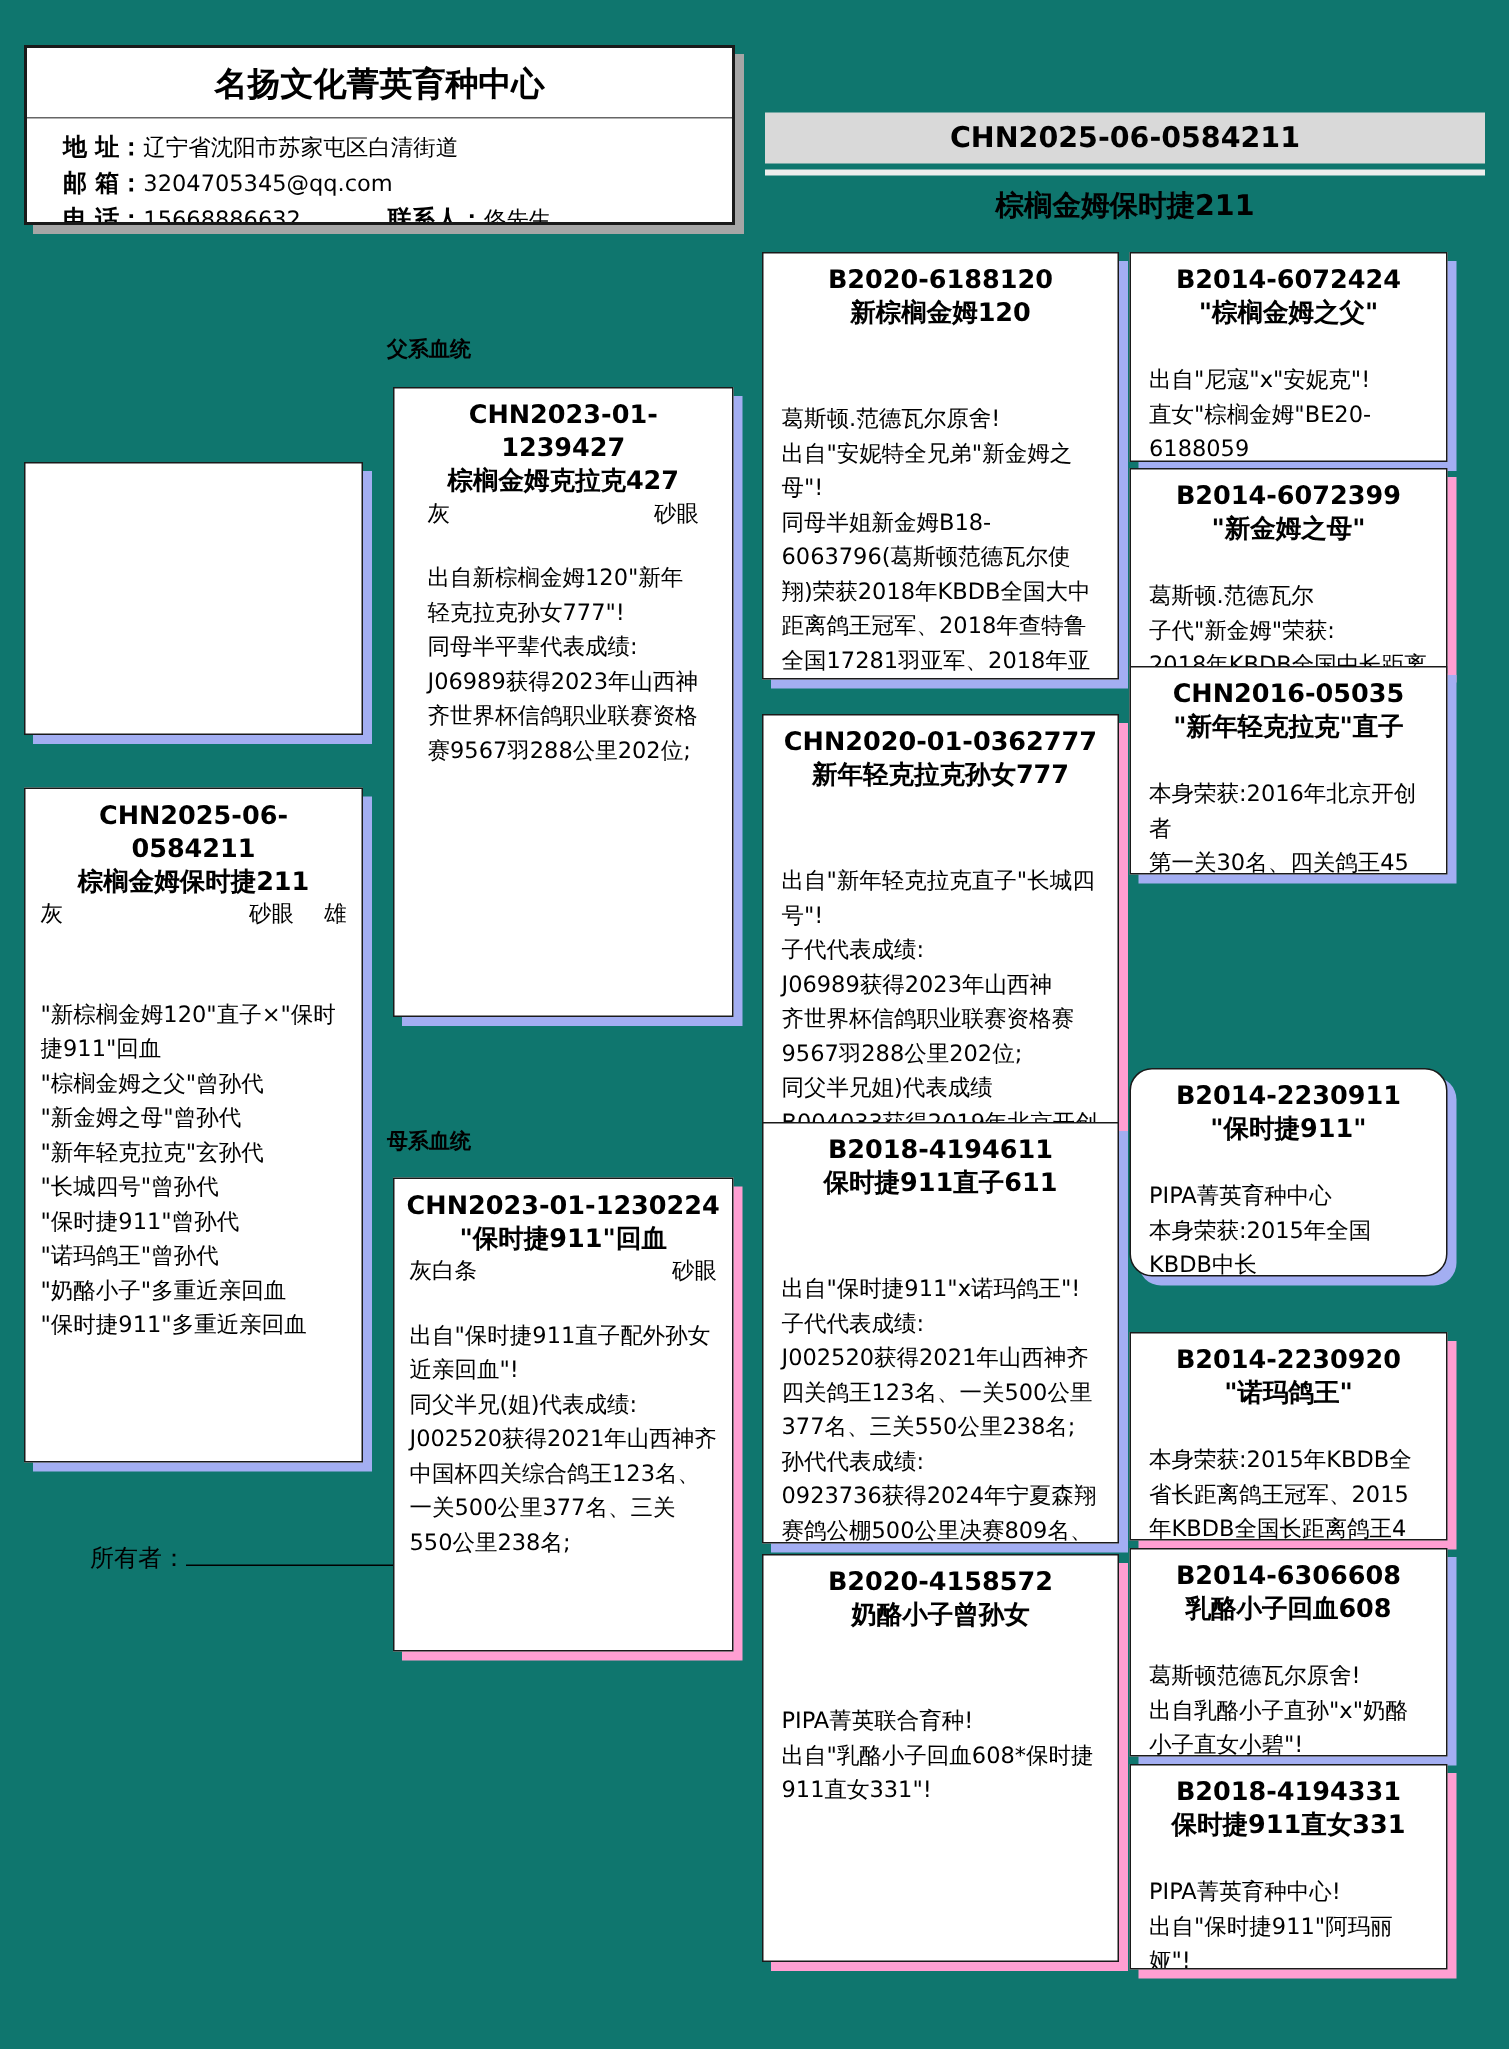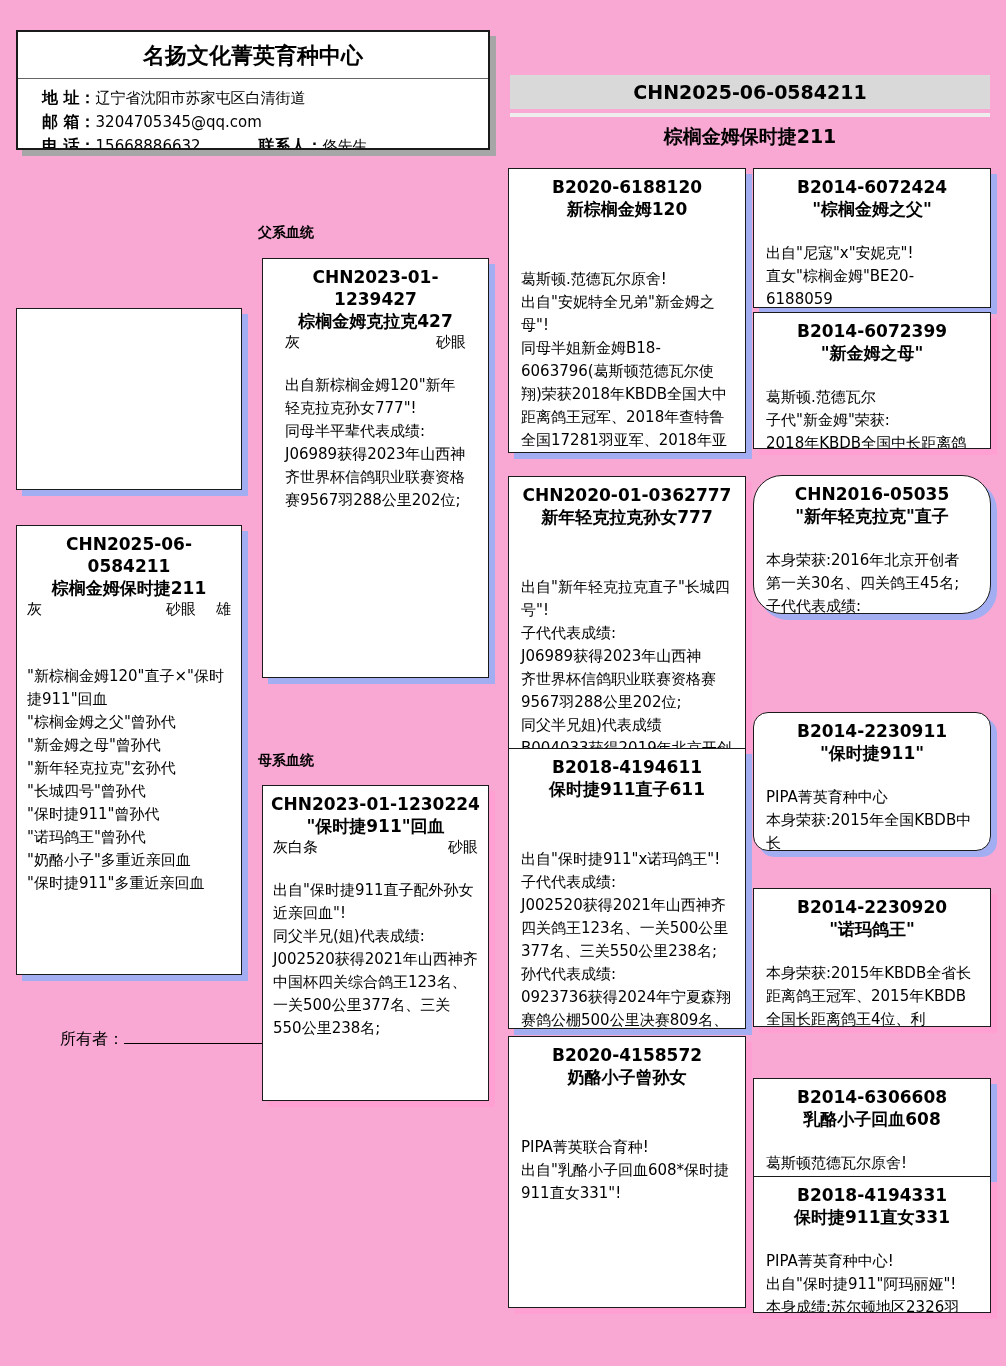--- a/index.html
+++ b/index.html
@@ -1,20 +1,20 @@
 <!DOCTYPE html>
 <html style="--blue: #a3aef2; --pink: #ff9fd2; --gray: #a6a6a6; --barbg: #d9d9d9;"><head>
 <meta charset="utf-8">
 <style>
   :root{
     --blue:#a3aef2; --pink:#ff9fd2; --gray:#a6a6a6; --barbg:#d9d9d9; --ink:#000;
   }
   *{margin:0;padding:0;box-sizing:border-box;}
   body{background:#fff;font-family:"DejaVu Sans","Liberation Sans",sans-serif;color:#000;}
-  .canvas{position:relative;width:1006px;height:1366px;background:#f9a8d4;overflow:hidden;}
+  .canvas{position:relative;width:1006px;height:1366px;background:#0f766e;overflow:hidden;}
 
   .box{position:absolute;background:#fff;border:1px solid #1a1a1a;overflow:hidden;}
   .shadow-blue{box-shadow:6px 6px 0 var(--blue);}
   .shadow-pink{box-shadow:6px 6px 0 var(--pink);}
   .shadow-gray{box-shadow:6px 6px 0 var(--gray);}
 
   
   .header-box{left:16px;top:30px;width:474px;height:120px;border-width:2px;}
   .header-title{font-size:22px;font-weight:bold;text-align:center;padding:9px 0 7px;border-bottom:1px solid #666;}
   .header-info{padding:7px 0 0 24px;font-size:15px;line-height:1.45;}
@@ -48,29 +48,29 @@
   .dam-box{left:262px;top:785px;width:227px;height:316px;padding:4px 8px;}
   .sire-box .pbody,.dam-box .pbody{margin-top:22px;}
 
   .g3{left:508px;width:238px;padding:4px 10px;}
   .g3 .pbody{margin-top:48px;}
   .g3-0{top:168px;height:285px;}
   .g3-1{top:476px;height:281px;}
   .g3-2{top:748px;height:281px;}
   .g3-3{top:1036px;height:272px;}
 
-  .g4{left:753px;width:238px;padding:4px 10px;}
+  .g4{left:753px;width:212px;padding:4px 10px;}
   .g4 .pbody{margin-top:22px;}
   .g4-0{top:168px;height:140px;}
   .g4-1{top:312px;height:137px;}
-  .g4-2{top:475px;height:139px;border-radius:29px;}
+  .g4-2{top:444px;height:139px;}
   .g4-3{top:600px;height:139px;}
   .g4-4{top:712px;height:139px;border-radius:15px;}
   .g4-5{top:888px;height:139px;}
-  .g4-6{top:1078px;height:139px;}
+  .g4-6{top:1032px;height:139px;}
   .g4-7{top:1176px;height:137px;}
 
   .owner{position:absolute;left:60px;top:1028px;font-size:16px;}
   .owner-line{display:inline-block;width:140px;border-bottom:1.5px solid #000;height:16px;}
 </style>
 </head>
 <body>
 
 <div class="canvas">
 

